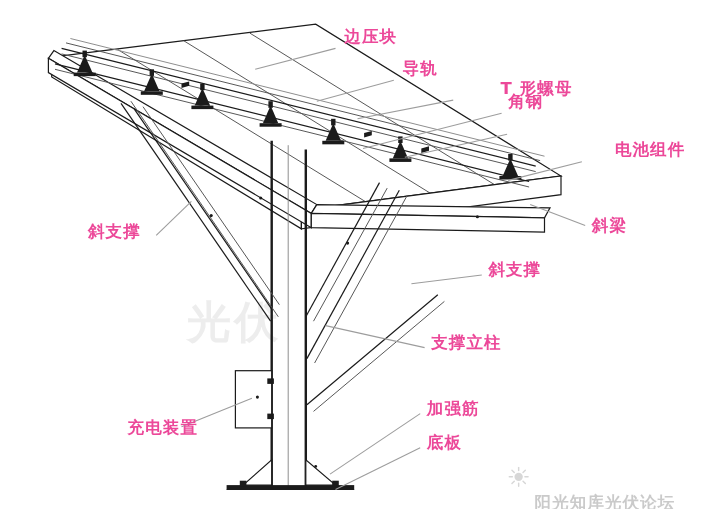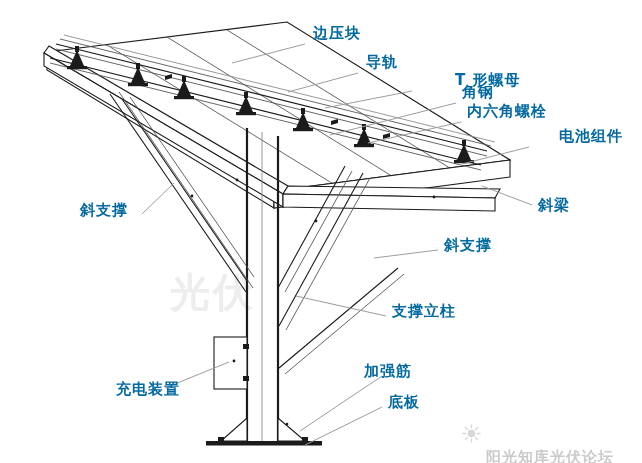--- a/index.html
+++ b/index.html
@@ -23,21 +23,21 @@
     left: 0;
     top: 0;
     width: 642px;
     height: 463px;
   }
   .label {
     position: absolute;
     font-family: "DejaVu Sans", "Liberation Sans", sans-serif;
     font-size: 15px;
     font-weight: 700;
-    color: #0369a1;
+    color: #ec4899;
     white-space: nowrap;
     letter-spacing: 1px;
     line-height: 1;
     user-select: none;
   }
   .watermark {
     position: absolute;
     font-family: "DejaVu Sans", "Liberation Sans", sans-serif;
     font-size: 15px;
     font-weight: 700;
@@ -235,27 +235,26 @@
       <line class="leader" x1="382" y1="376" x2="300" y2="431"></line>
       <line class="leader" x1="382" y1="407" x2="305" y2="445"></line>
       <line class="leader" x1="165" y1="388" x2="229" y2="362"></line>
     </g>
   </svg>
 
   <div class="label" style="left:313px; top:26px;">边压块</div>
   <div class="label" style="left:366px; top:55px;">导轨</div>
   <div class="label" style="left:418px; top:73px;margin-left:37px;">T 形螺母</div>
   <div class="label" style="left:462px; top:85px;">角钢</div>
-  <div class="label" style="left:467px; top:104px;">内六角螺栓</div>
   <div class="label" style="left:535px; top:129px;margin-left:24px;">电池组件</div>
   <div class="label" style="left:538px; top:198px;">斜梁</div>
   <div class="label" style="left:80px;  top:203px;">斜支撑</div>
   <div class="label" style="left:444px; top:238px;">斜支撑</div>
   <div class="label" style="left:392px; top:304px;">支撑立柱</div>
-  <div class="label" style="left:364px; top:364px;">加强筋</div>
+  <div class="label" style="left:388px; top:364px;">加强筋</div>
   <div class="label" style="left:388px; top:395px;">底板</div>
   <div class="label" style="left:116px; top:382px;">充电装置</div>
 
   <svg class="wm-mark" viewBox="0 0 20 20">
     <circle cx="10" cy="10" r="4" fill="#bdbdbd"></circle>
     <g stroke="#bdbdbd" stroke-width="1.4" stroke-linecap="round">
       <line x1="10" y1="1" x2="10" y2="4"></line>
       <line x1="10" y1="16" x2="10" y2="19"></line>
       <line x1="1" y1="10" x2="4" y2="10"></line>
       <line x1="16" y1="10" x2="19" y2="10"></line>

